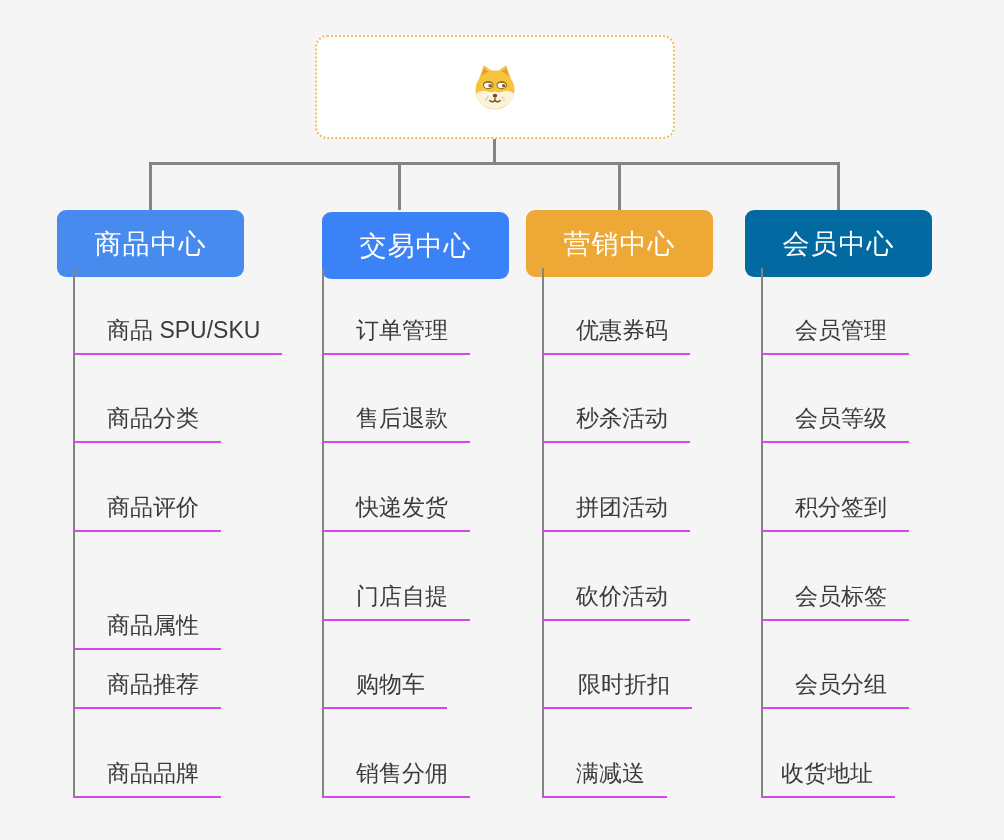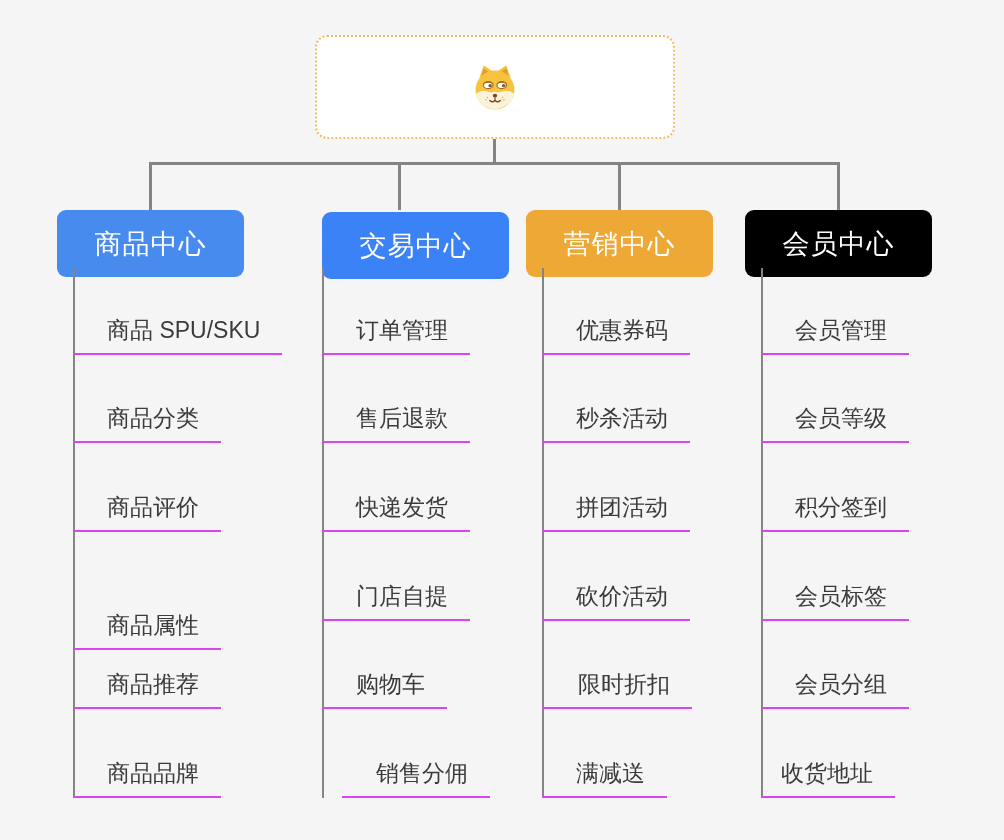--- a/index.html
+++ b/index.html
@@ -138,21 +138,21 @@
       </div>
       <div class="child-topic" style="left: 322px; top: 492px;">
         <span>快递发货</span>
       </div>
       <div class="child-topic" style="left: 322px; top: 581px;">
         <span>门店自提</span>
       </div>
       <div class="child-topic" style="left: 322px; top: 669px;">
         <span>购物车</span>
       </div>
-      <div class="child-topic" style="left: 322px; top: 758px; margin-left: 20px;">
+      <div class="child-topic" style="left: 322px; top: 758px;">
         <span>销售分佣</span>
       </div>
       <div class="line" style="left: 618px; top: 162px; width: 3px; height: 48px; background: rgb(132, 132, 132);"></div>
       <div class="branch-box" style="left: 526px; top: 210px; background: rgb(237, 168, 54);">
         <span>营销中心</span>
       </div>
       <div class="line" style="left: 542px; top: 268px; width: 2px; height: 530px; background: rgb(132, 132, 132);"></div>
       <div class="child-topic" style="left: 542px; top: 315px;">
         <span>优惠券码</span>
       </div>
@@ -165,21 +165,21 @@
       <div class="child-topic" style="left: 542px; top: 581px;">
         <span>砍价活动</span>
       </div>
       <div class="child-topic" style="left: 542px; top: 669px; padding-left: 36px;">
         <span>限时折扣</span>
       </div>
       <div class="child-topic" style="left: 542px; top: 758px;">
         <span>满减送</span>
       </div>
       <div class="line" style="left: 837px; top: 162px; width: 3px; height: 48px; background: rgb(132, 132, 132);"></div>
-      <div class="branch-box" style="left: 745px; top: 210px; background: #000000;">
+      <div class="branch-box" style="left: 745px; top: 210px; background: #0369a1;">
         <span>会员中心</span>
       </div>
       <div class="line" style="left: 761px; top: 268px; width: 2px; height: 530px; background: rgb(132, 132, 132);"></div>
       <div class="child-topic" style="left: 761px; top: 315px;">
         <span>会员管理</span>
       </div>
       <div class="child-topic" style="left: 761px; top: 403px;">
         <span>会员等级</span>
       </div>
       <div class="child-topic" style="left: 761px; top: 492px;">

